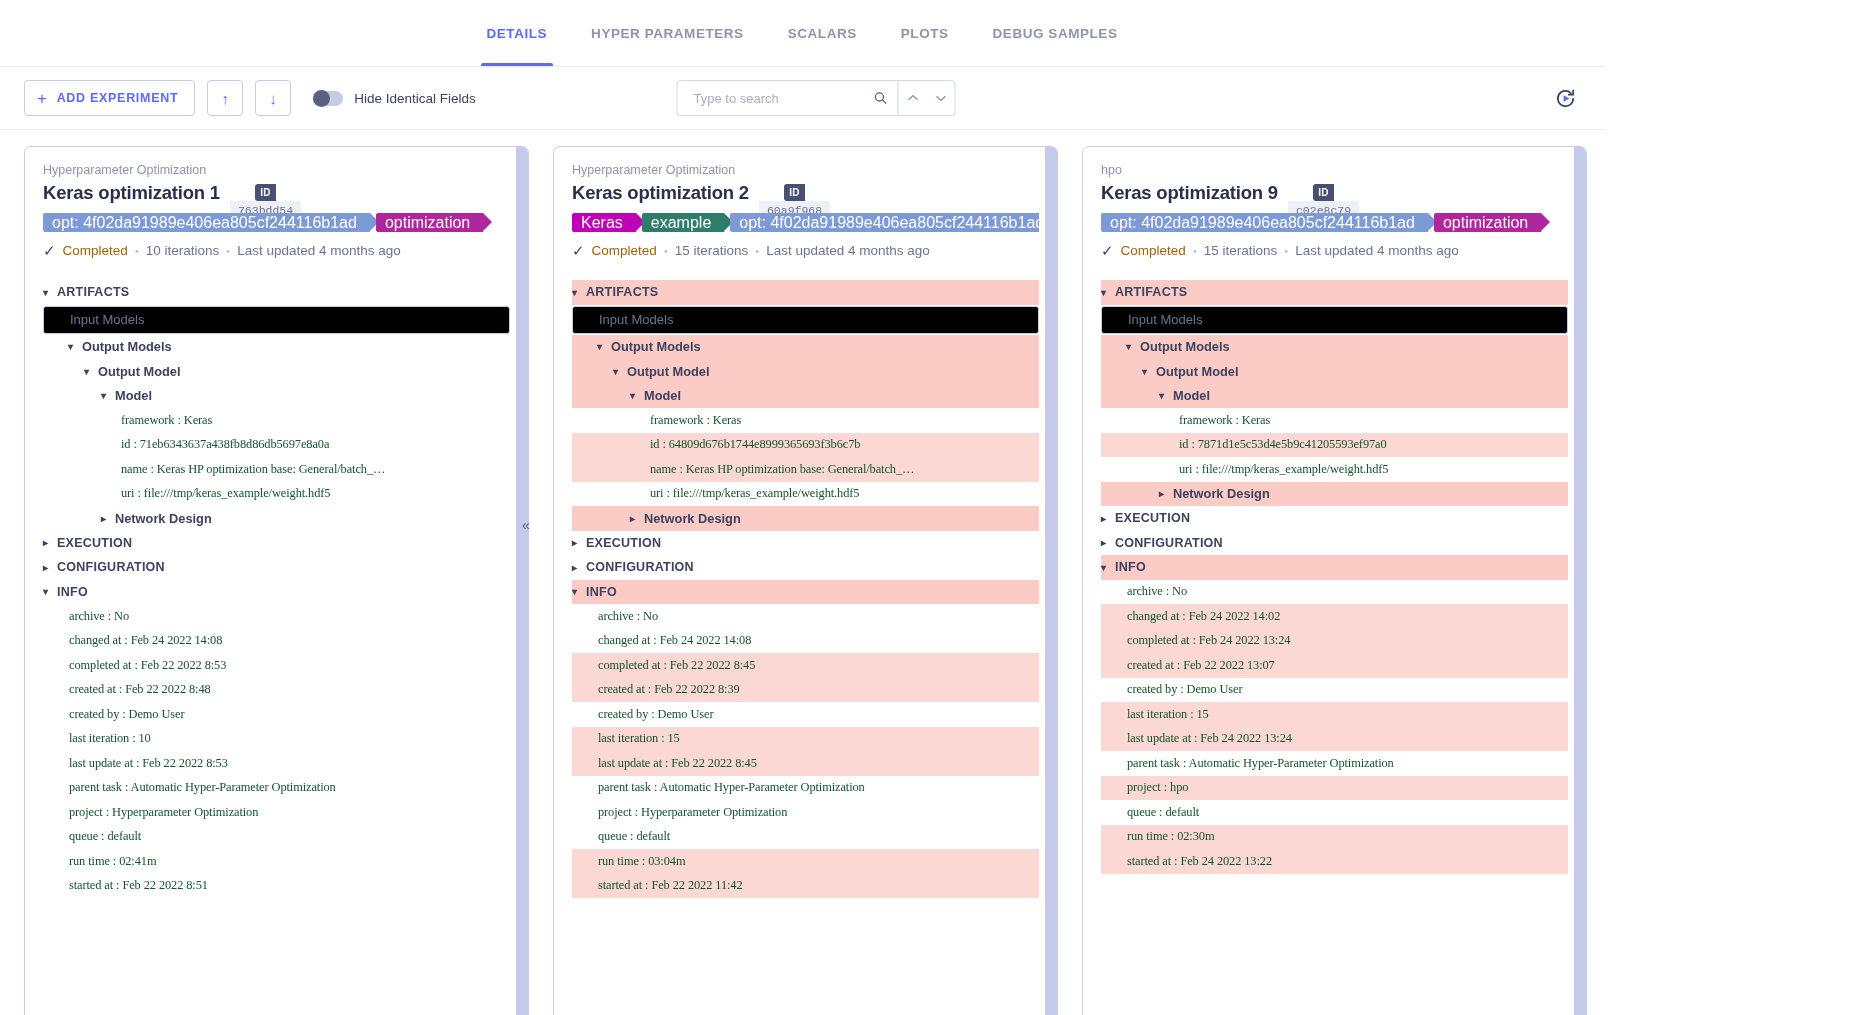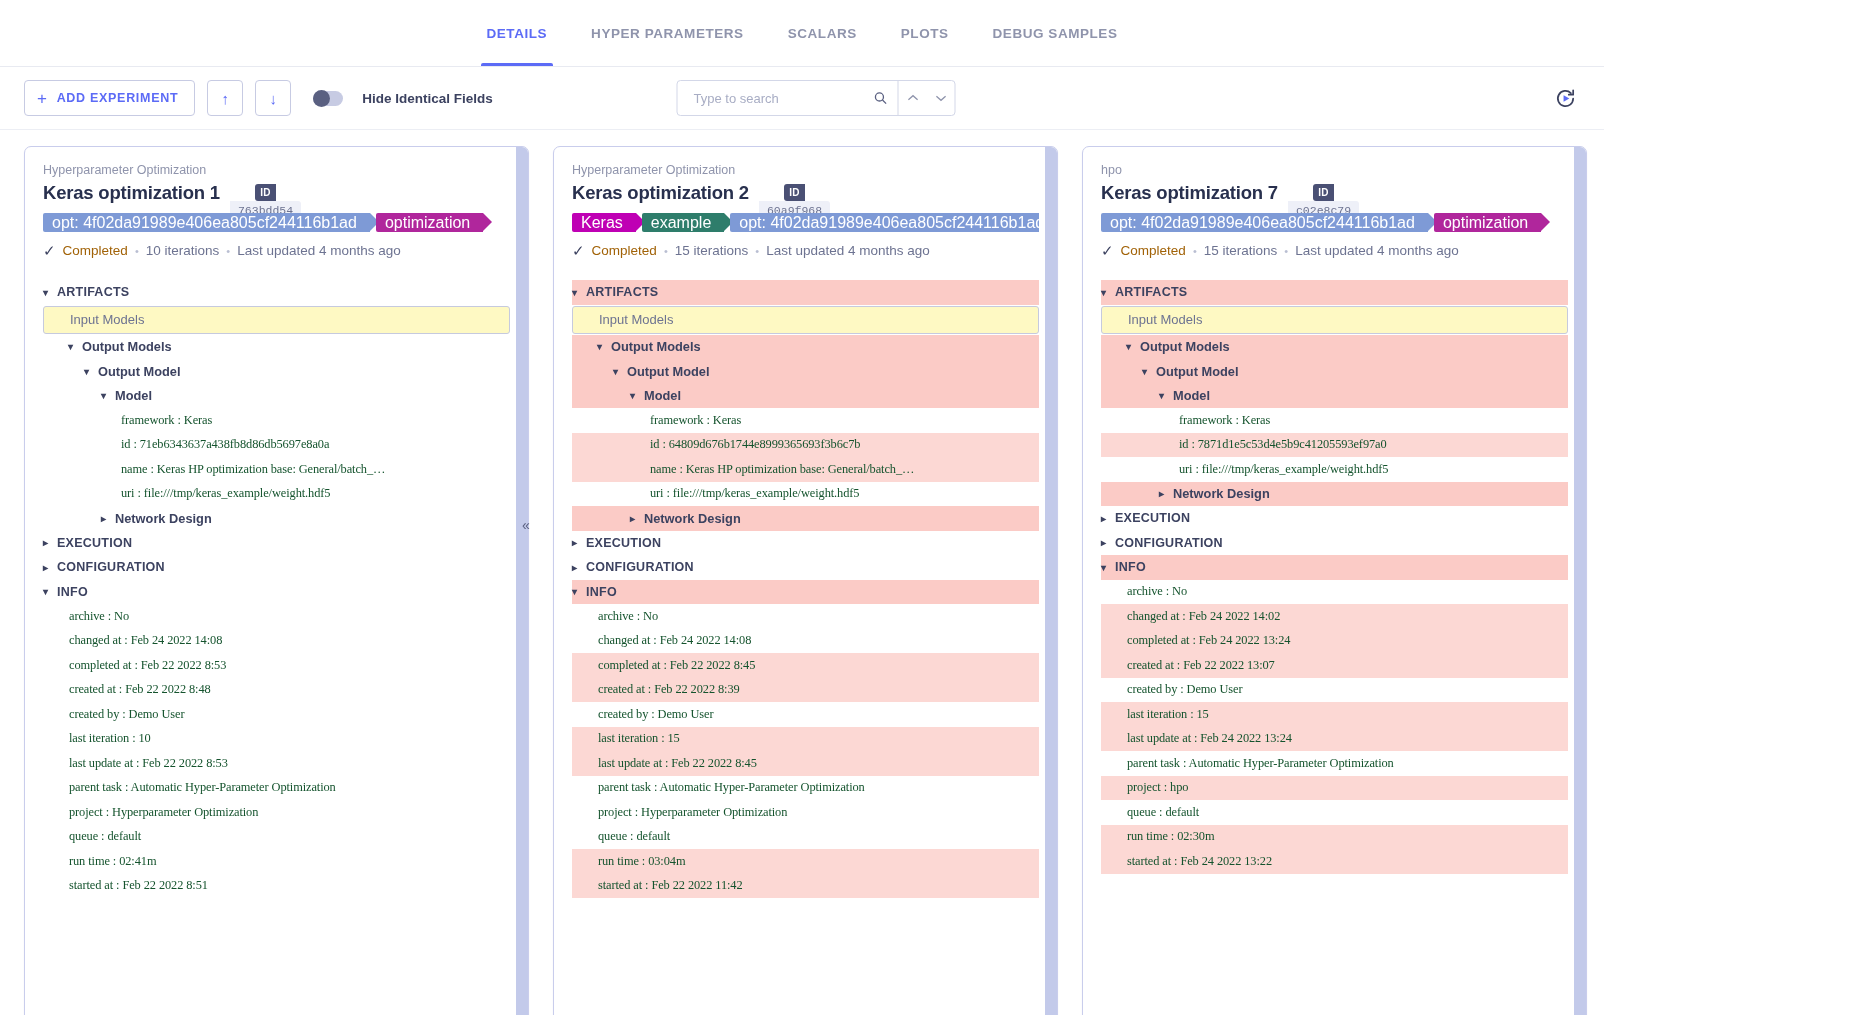--- a/index.html
+++ b/index.html
@@ -40,21 +40,21 @@
     display:flex;align-items:center;gap:9px;height:34px;padding:0 16px 0 12px;
     border:1px solid #c7cbe3;border-radius:4px;background:#fff;color:#5c6bf6;
     font-size:12.5px;font-weight:700;letter-spacing:.7px;cursor:pointer;text-transform:uppercase;
   }
   .btn-add .plus{font-size:17px;font-weight:400;line-height:1;}
   .icon-btn{
     width:34px;height:34px;border:1px solid #c7cbe3;border-radius:4px;background:#fff;
     display:flex;align-items:center;justify-content:center;color:#5c6bf6;font-size:15px;
     cursor:pointer;margin-left:12px;
   }
-  .toggle-wrap{display:flex;align-items:center;gap:19px;margin-left:22px;cursor:pointer;font-weight:bold;}
+  .toggle-wrap{display:flex;align-items:center;gap:11px;margin-left:22px;cursor:pointer;}
   .toggle{
     width:30px;height:15px;border-radius:9px;background:#c7cbe3;position:relative;
   }
   .toggle .knob{
     position:absolute;left:0;top:-1px;width:17px;height:17px;border-radius:50%;
     background:#5a6081;
   }
   .toggle-label{font-size:13.5px;color:#3c4260;}
 
   .searchwrap{
@@ -139,21 +139,21 @@
     height:24.5px;display:flex;align-items:center;font-size:13px;
     position:relative;white-space:nowrap;
   }
   .row.hl{background:#fbcbc6;}
   .row.hl2{background:#fcd8d4;}
   .sec-head{font-weight:700;font-size:12.5px;color:#3c4260;letter-spacing:.25px;padding-left:0;}
   .caret{display:inline-block;width:14px;color:#3c4260;font-size:10px;text-align:left;}
   .node{font-weight:700;font-size:12.8px;color:#3c4260;}
   .kv{font-family:Liberation Serif, serif;font-size:12.4px;color:#14532d;letter-spacing:-.1px;text-align:center;}
   .inputmodels{
-    border:1px solid #c6cade;border-radius:3px;background:#fef9c3;
+    border:1px solid #c6cade;border-radius:3px;background:#000000;
     height:26px;display:flex;align-items:center;padding-left:26px;
     font-size:13px;color:#6d7391;margin:1px 0;position:relative;z-index:2;
   }
   .ind2{padding-left:25px;}
   .ind3{padding-left:41px;}
   .ind4{padding-left:58px;}
   .ind-kv{padding-left:78px;}
   .ind-info{padding-left:26px;}
 
   .collapse-handle{
@@ -454,21 +454,21 @@
             </div>
           </div>
           <div class="railright"></div>
         </div>
       </div>
       <div class="col">
         <div class="card">
           <div class="inner">
             <div class="project">hpo</div>
             <div class="titlerow">
-              <div class="exp-title">Keras optimization 7</div>
+              <div class="exp-title">Keras optimization 9</div>
               <div class="idchip">
                 <span class="lbl">ID</span>
                 <span class="val">c02e8c79</span>
               </div>
             </div>
             <div class="tags">
               <span class="tag blue">opt: 4f02da91989e406ea805cf244116b1ad</span>
               <span class="tag purple">optimization</span>
             </div>
             <div class="status">

